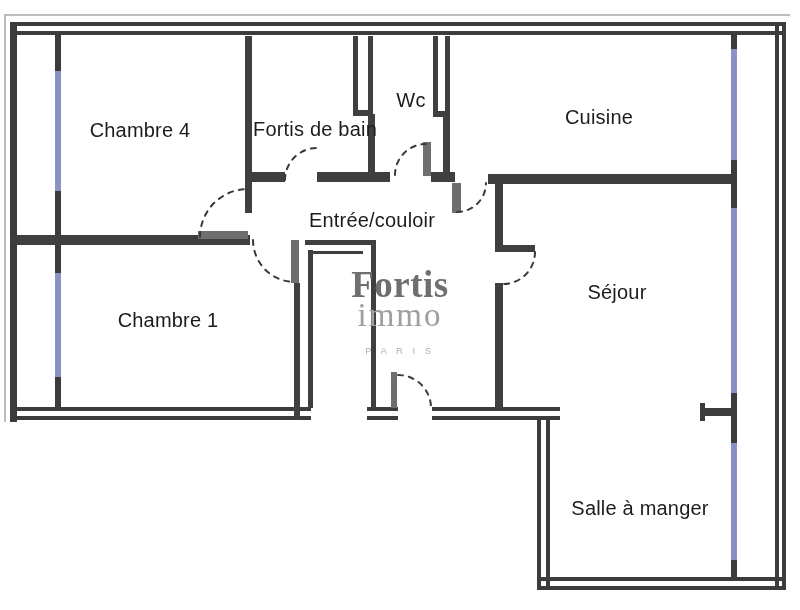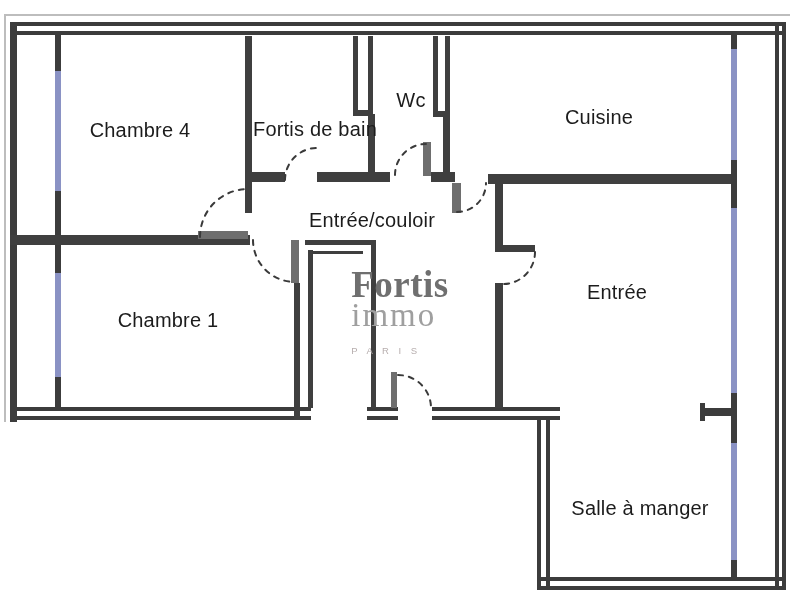--- a/index.html
+++ b/index.html
@@ -13,21 +13,21 @@
   #plan-svg{position:absolute;left:0;top:0;}
   .w{fill:var(--wall);}
   .wo{fill:var(--wall-outer);}
   .win{fill:var(--window-blue);}
   .leaf{fill:var(--door-leaf);}
   .thin{fill:var(--frame-line);}
   .arc{fill:none;stroke:var(--arc);stroke-width:2;stroke-dasharray:5 6;stroke-linecap:round;}
   .room-label{position:absolute;transform:translate(-50%,-50%);color:var(--label-ink);
               font-size:20px;letter-spacing:.2px;white-space:nowrap;}
   #watermark{position:absolute;left:400px;top:266px;transform:translateX(-50%);
-             text-align:left;line-height:1;}
+             text-align:center;line-height:1;}
   #logo-name{font-family:"Liberation Serif",serif;font-weight:bold;font-size:37px;
              color:var(--logo-primary);letter-spacing:0.5px;}
   #logo-sub{font-family:"Liberation Serif",serif;font-weight:normal;font-size:33px;
             color:var(--logo-secondary);letter-spacing:2px;margin-top:-4px;}
   #logo-city{font-family:"Liberation Sans",sans-serif;font-size:9.5px;
              color:var(--logo-city);letter-spacing:3.5px;margin-top:14px;}
 </style>
 </head>
 <body>
 
@@ -139,21 +139,21 @@
       <path class="arc" d="M398,375 A33,33 0 0 1 431,408"></path>
     </g>
   </svg>
 
   <div class="room-label" style="left:140px;top:130px">Chambre 4</div>
   <div class="room-label" style="left:315px;top:129px">Fortis de bain</div>
   <div class="room-label" style="left:411px;top:100px">Wc</div>
   <div class="room-label" style="left:599px;top:117px">Cuisine</div>
   <div class="room-label" style="left:372px;top:220px">Entrée/couloir</div>
   <div class="room-label" style="left:168px;top:320px">Chambre 1</div>
-  <div class="room-label" style="left:617px;top:292px">Entrée</div>
+  <div class="room-label" style="left:617px;top:292px">Séjour</div>
   <div class="room-label" style="left:640px;top:508px">Salle à manger</div>
 
   <div id="watermark">
     <div id="logo-name">Fortis</div>
     <div id="logo-sub">immo</div>
     <div id="logo-city">P A R I S</div>
   </div>
 
 </div>
 

